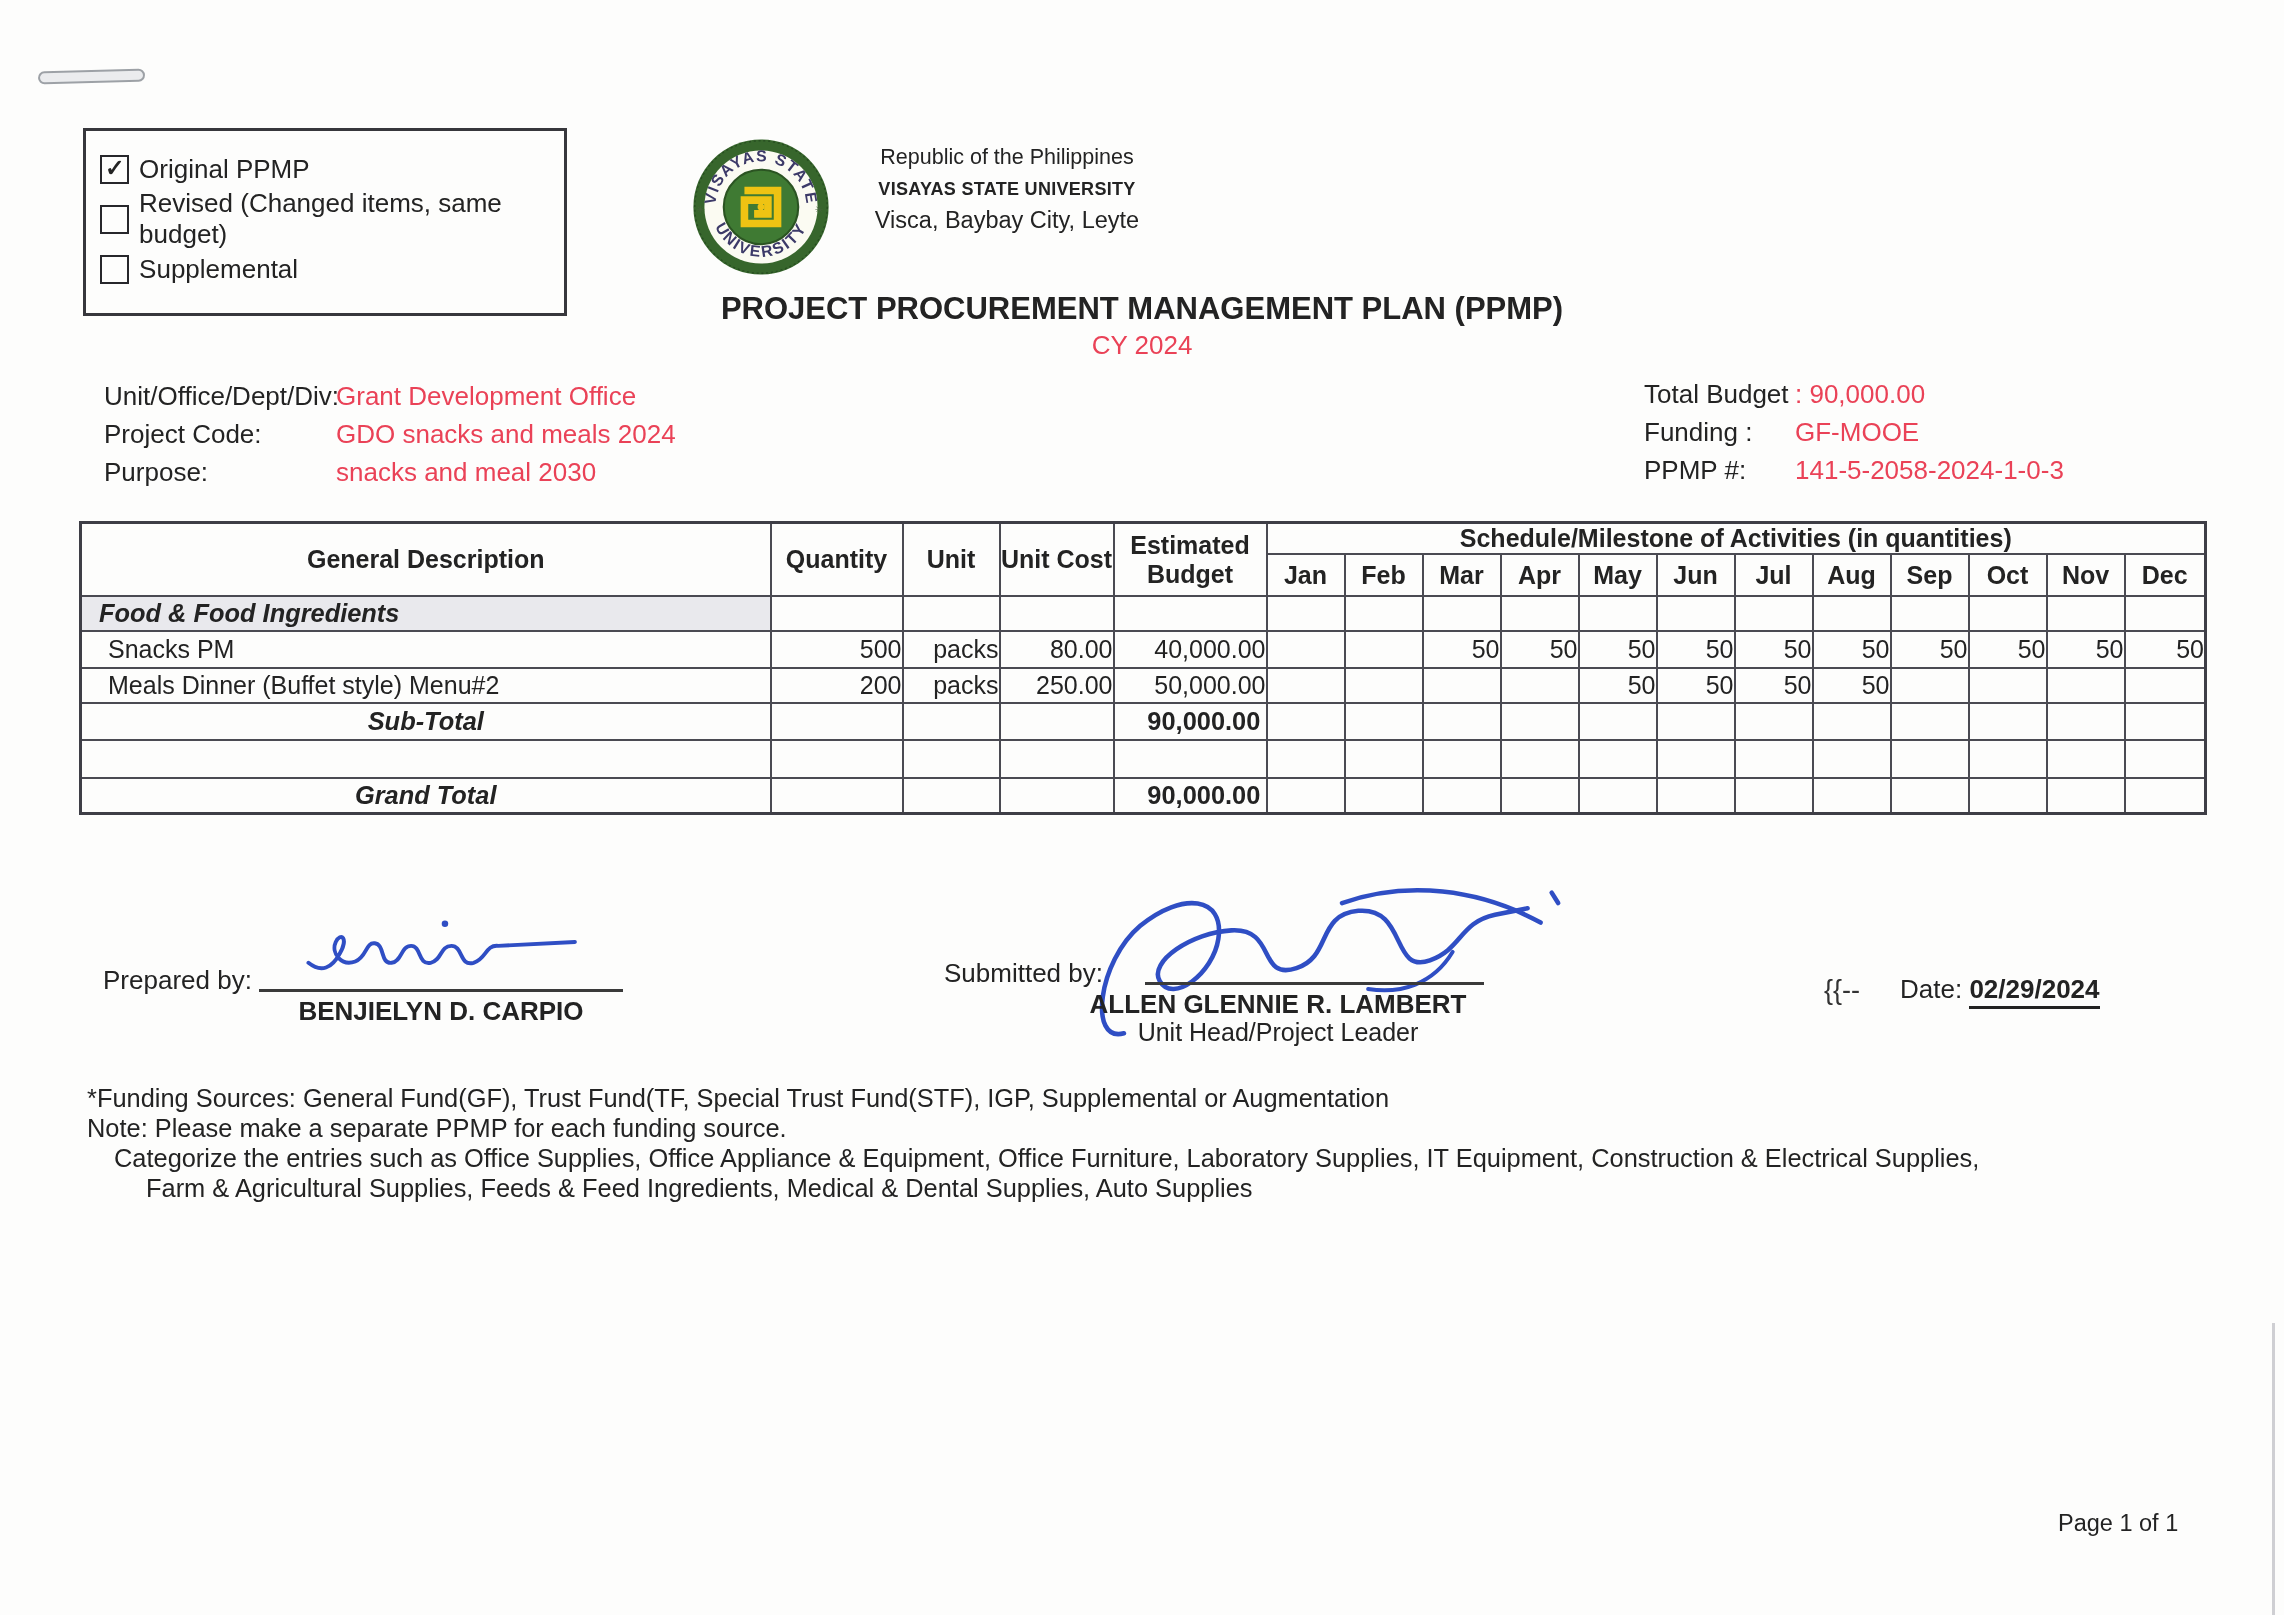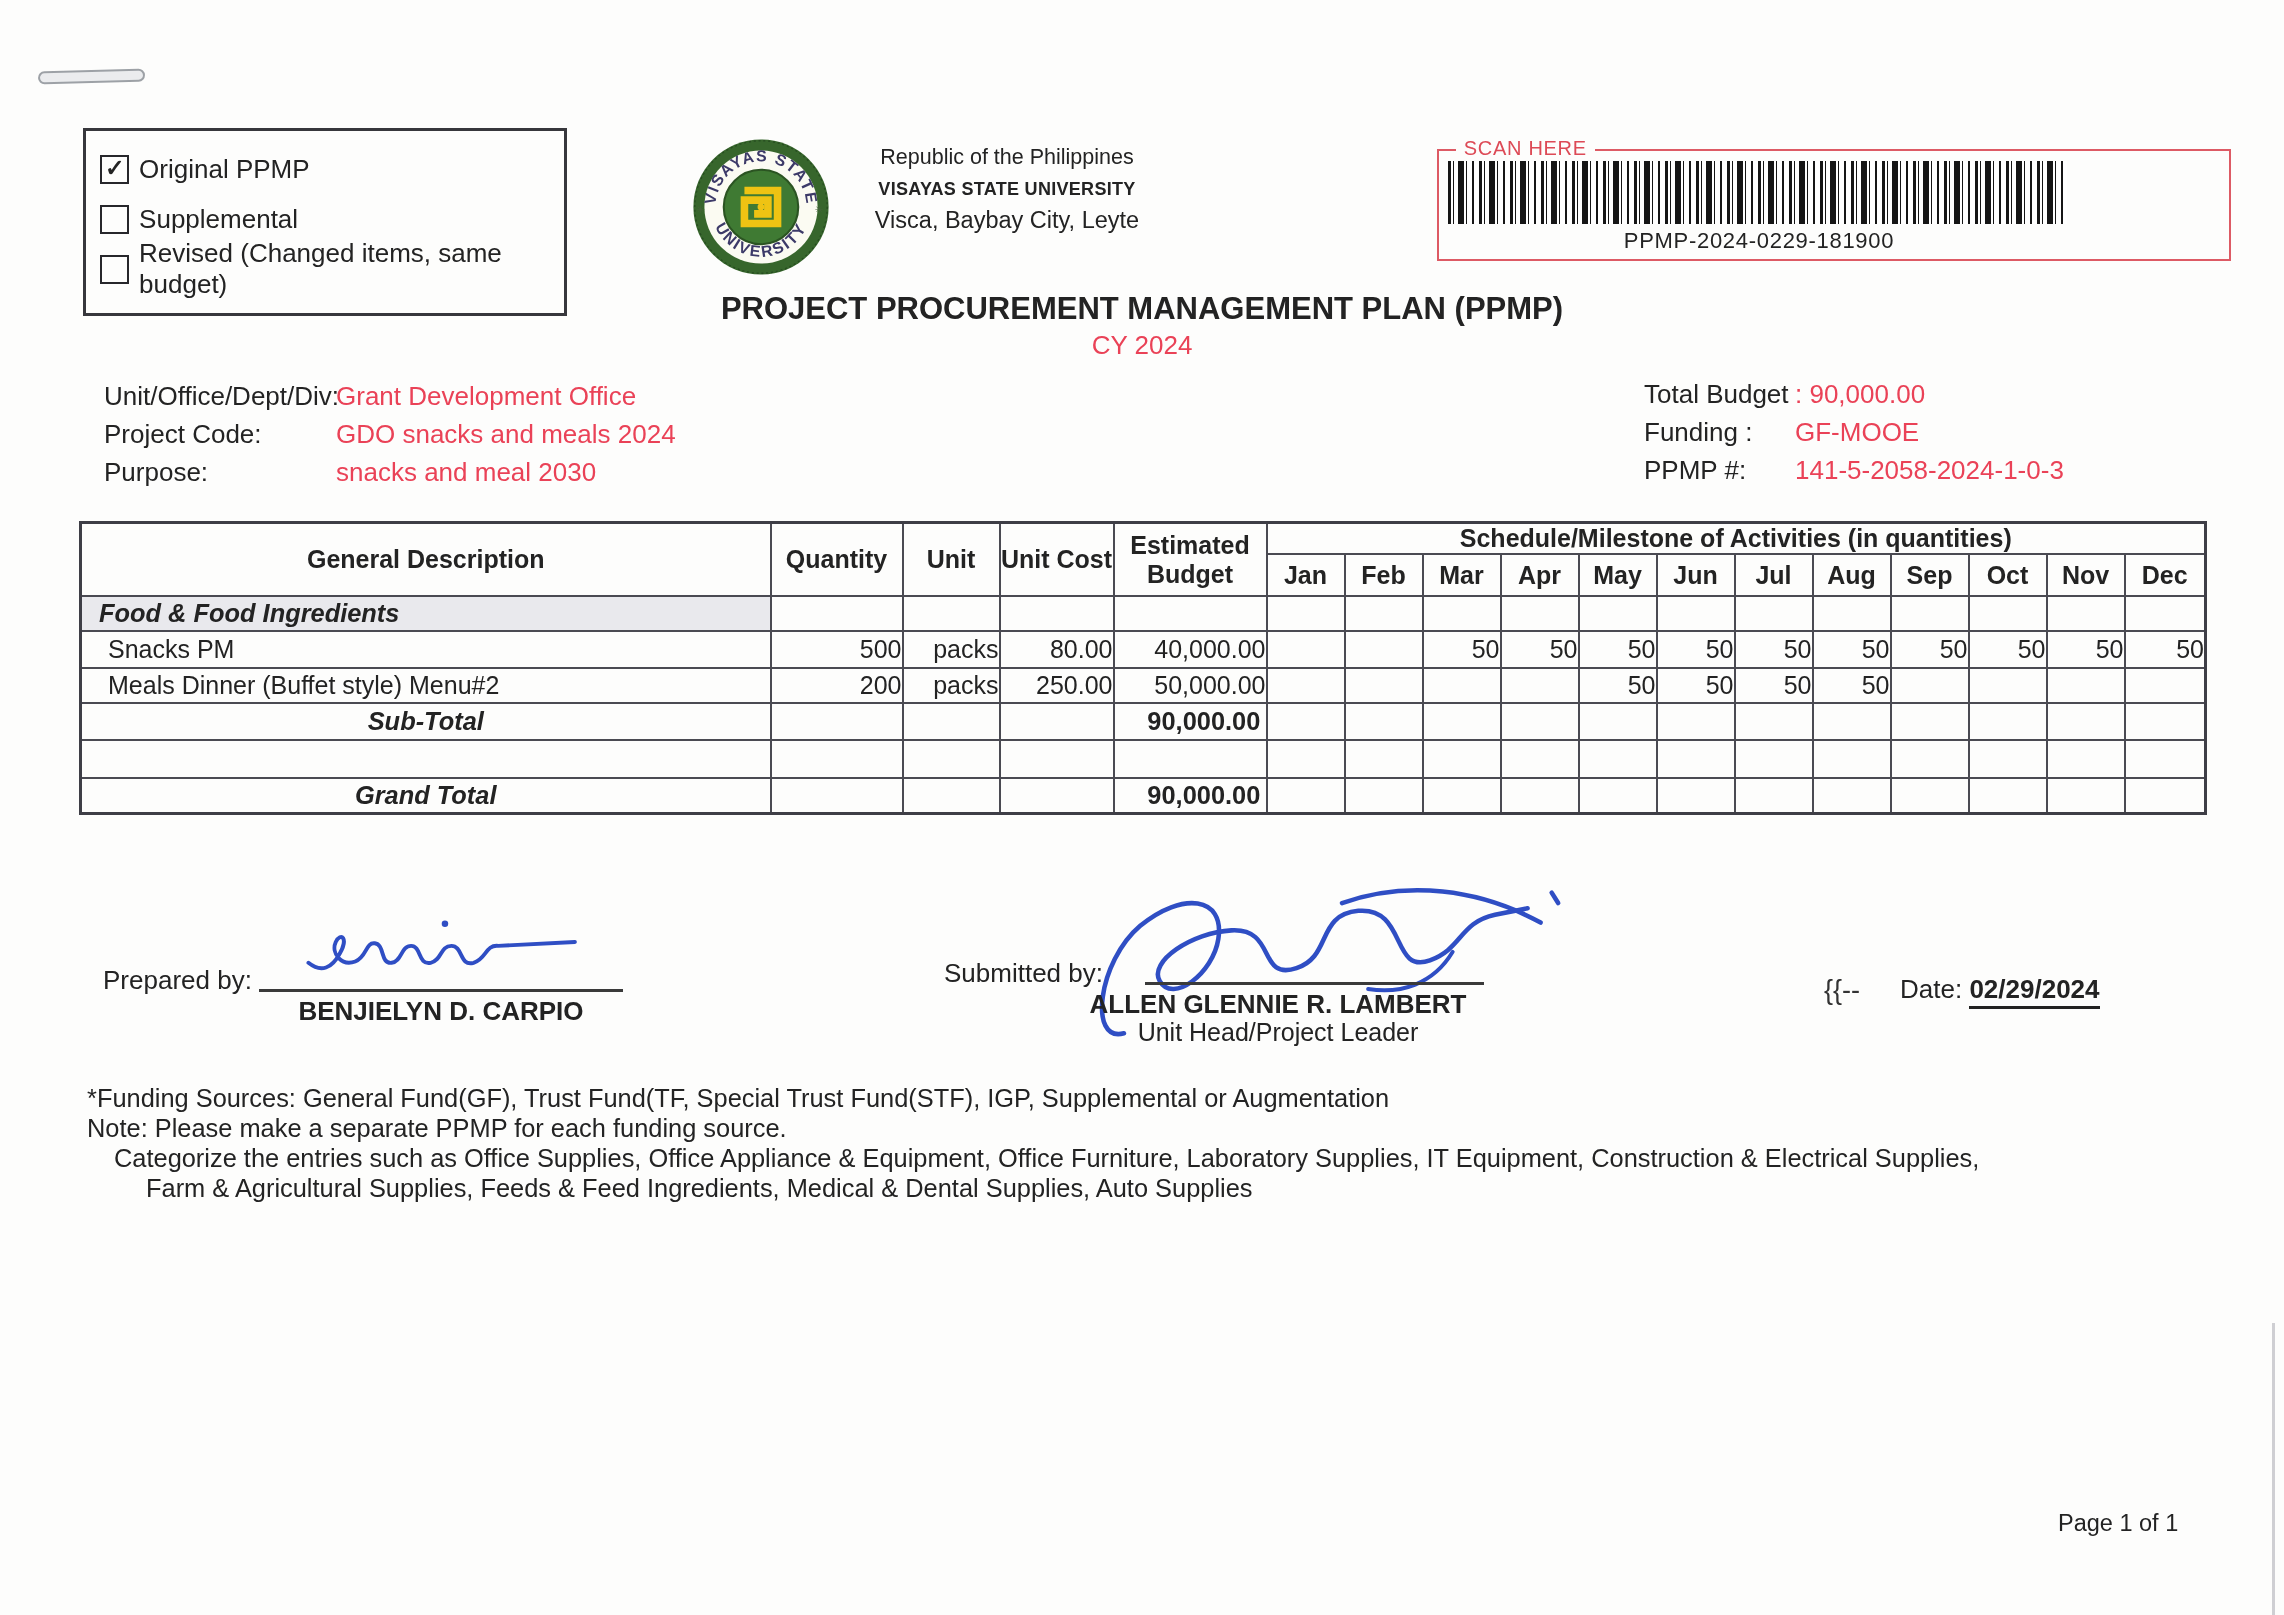--- a/index.html
+++ b/index.html
@@ -92,27 +92,27 @@
     <div class="cb-row">
       <span class="cb-box">
           <span>✓</span>
         </span>
       <span class="cb-label">Original PPMP</span>
     </div>
     <div class="cb-row">
       <span class="cb-box">
           <span></span>
         </span>
-      <span class="cb-label">Supplemental</span>
+      <span class="cb-label">Revised (Changed items, same budget)</span>
     </div>
     <div class="cb-row">
       <span class="cb-box">
           <span></span>
         </span>
-      <span class="cb-label">Revised (Changed items, same budget)</span>
+      <span class="cb-label">Supplemental</span>
     </div>
   </div>
 
   <svg class="seal" viewBox="0 0 200 200">
     <circle cx="100" cy="100" r="98" fill="#37662c"></circle>
     <circle cx="100" cy="100" r="96" fill="none" stroke="#274d20" stroke-width="2" stroke-dasharray="3 4"></circle>
     <circle cx="100" cy="100" r="82" fill="#fbfbf2"></circle>
     <path id="sealTop" d="M 34 100 A 66 66 0 1 1 166 100" fill="none"></path>
     <text font-size="23" font-weight="bold" fill="#3c3a68" letter-spacing="2"><textPath href="#sealTop" startOffset="50%" text-anchor="middle">VISAYAS STATE</textPath></text>
     <path id="sealBot" d="M 28 100 A 72 72 0 0 0 172 100" fill="none"></path>
@@ -124,25 +124,20 @@
     <text x="6" y="108" font-size="15" fill="#46633c">✳</text>
     <text x="178" y="108" font-size="15" fill="#46633c">✳</text>
   </svg>
 
   <div class="head-block">
     <div class="head-country">Republic of the Philippines</div>
     <div class="head-univ">VISAYAS STATE UNIVERSITY</div>
     <div class="head-addr">Visca, Baybay City, Leyte</div>
   </div>
 
-  <div class="scanbox">
-    <div class="scanbox-label">SCAN HERE</div>
-    <div class="barcode"></div>
-    <div class="barcode-num">PPMP-2024-0229-181900</div>
-  </div>
 
   <div class="doc-title">PROJECT PROCUREMENT MANAGEMENT PLAN (PPMP)</div>
   <div class="doc-cy">CY 2024</div>
 
   <div class="info-left">
     <span>Unit/Office/Dept/Div:</span>
     <span class="red">Grant Development Office</span>
     <span>Project Code:</span>
     <span class="red">GDO snacks and meals 2024</span>
     <span>Purpose:</span>

